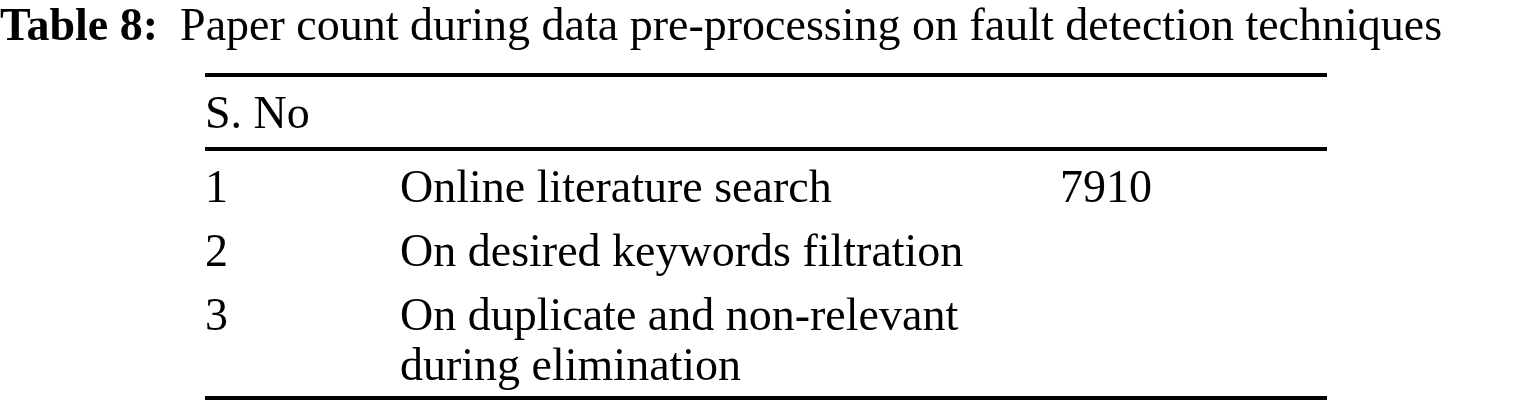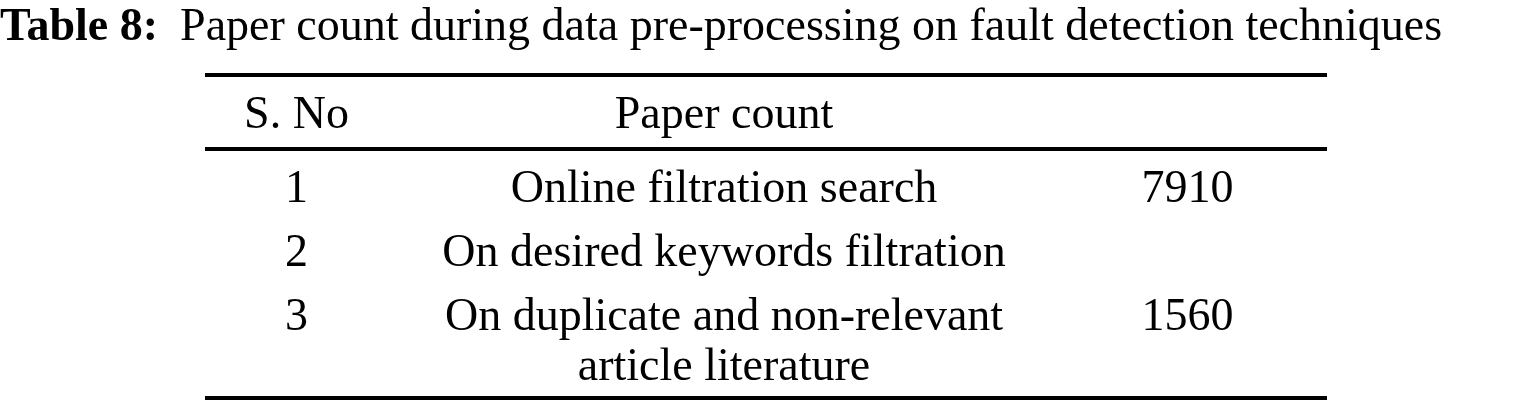--- a/index.html
+++ b/index.html
@@ -31,21 +31,20 @@
   }
   .rtable {
     position: absolute;
     left: 205px;
     top: 73px;
     width: 1122px;
     border-top: 4px solid #000000;
     border-bottom: 4px solid #000000;
     font-size: 46px;
     line-height: 50px;
-    text-align: center;
   }
   .thead {
     display: grid;
     grid-template-columns: 195px 660px 267px;
     padding: 11px 0 9px 0;
     border-bottom: 4px solid #000000;
   }
   .tbody {
     padding-top: 11px;
     padding-bottom: 6px;
@@ -67,37 +66,35 @@
 <div class="page">
 
   <div class="caption">
     <span class="caption-label">Table 8:</span><span class="caption-text">Paper count during data pre-processing on fault detection techniques</span>
   </div>
 
   <div class="rtable">
 
     <div class="thead">
       <div class="cell">S. No</div>
-      <div class="cell">Paper count</div>
     </div>
 
     <div class="tbody">
 
       <div class="trow">
         <div class="cell">1</div>
-        <div class="cell">Online filtration search</div>
+        <div class="cell">Online literature search</div>
         <div class="cell">7910</div>
       </div>
 
       <div class="trow">
         <div class="cell">2</div>
         <div class="cell">On desired keywords filtration</div>
       </div>
 
       <div class="trow">
         <div class="cell">3</div>
-        <div class="cell">On duplicate and non-relevant article literature</div>
-        <div class="cell">1560</div>
+        <div class="cell">On duplicate and non-relevant during elimination</div>
       </div>
 
     </div>
   </div>
 </div>
 
 </body></html>

